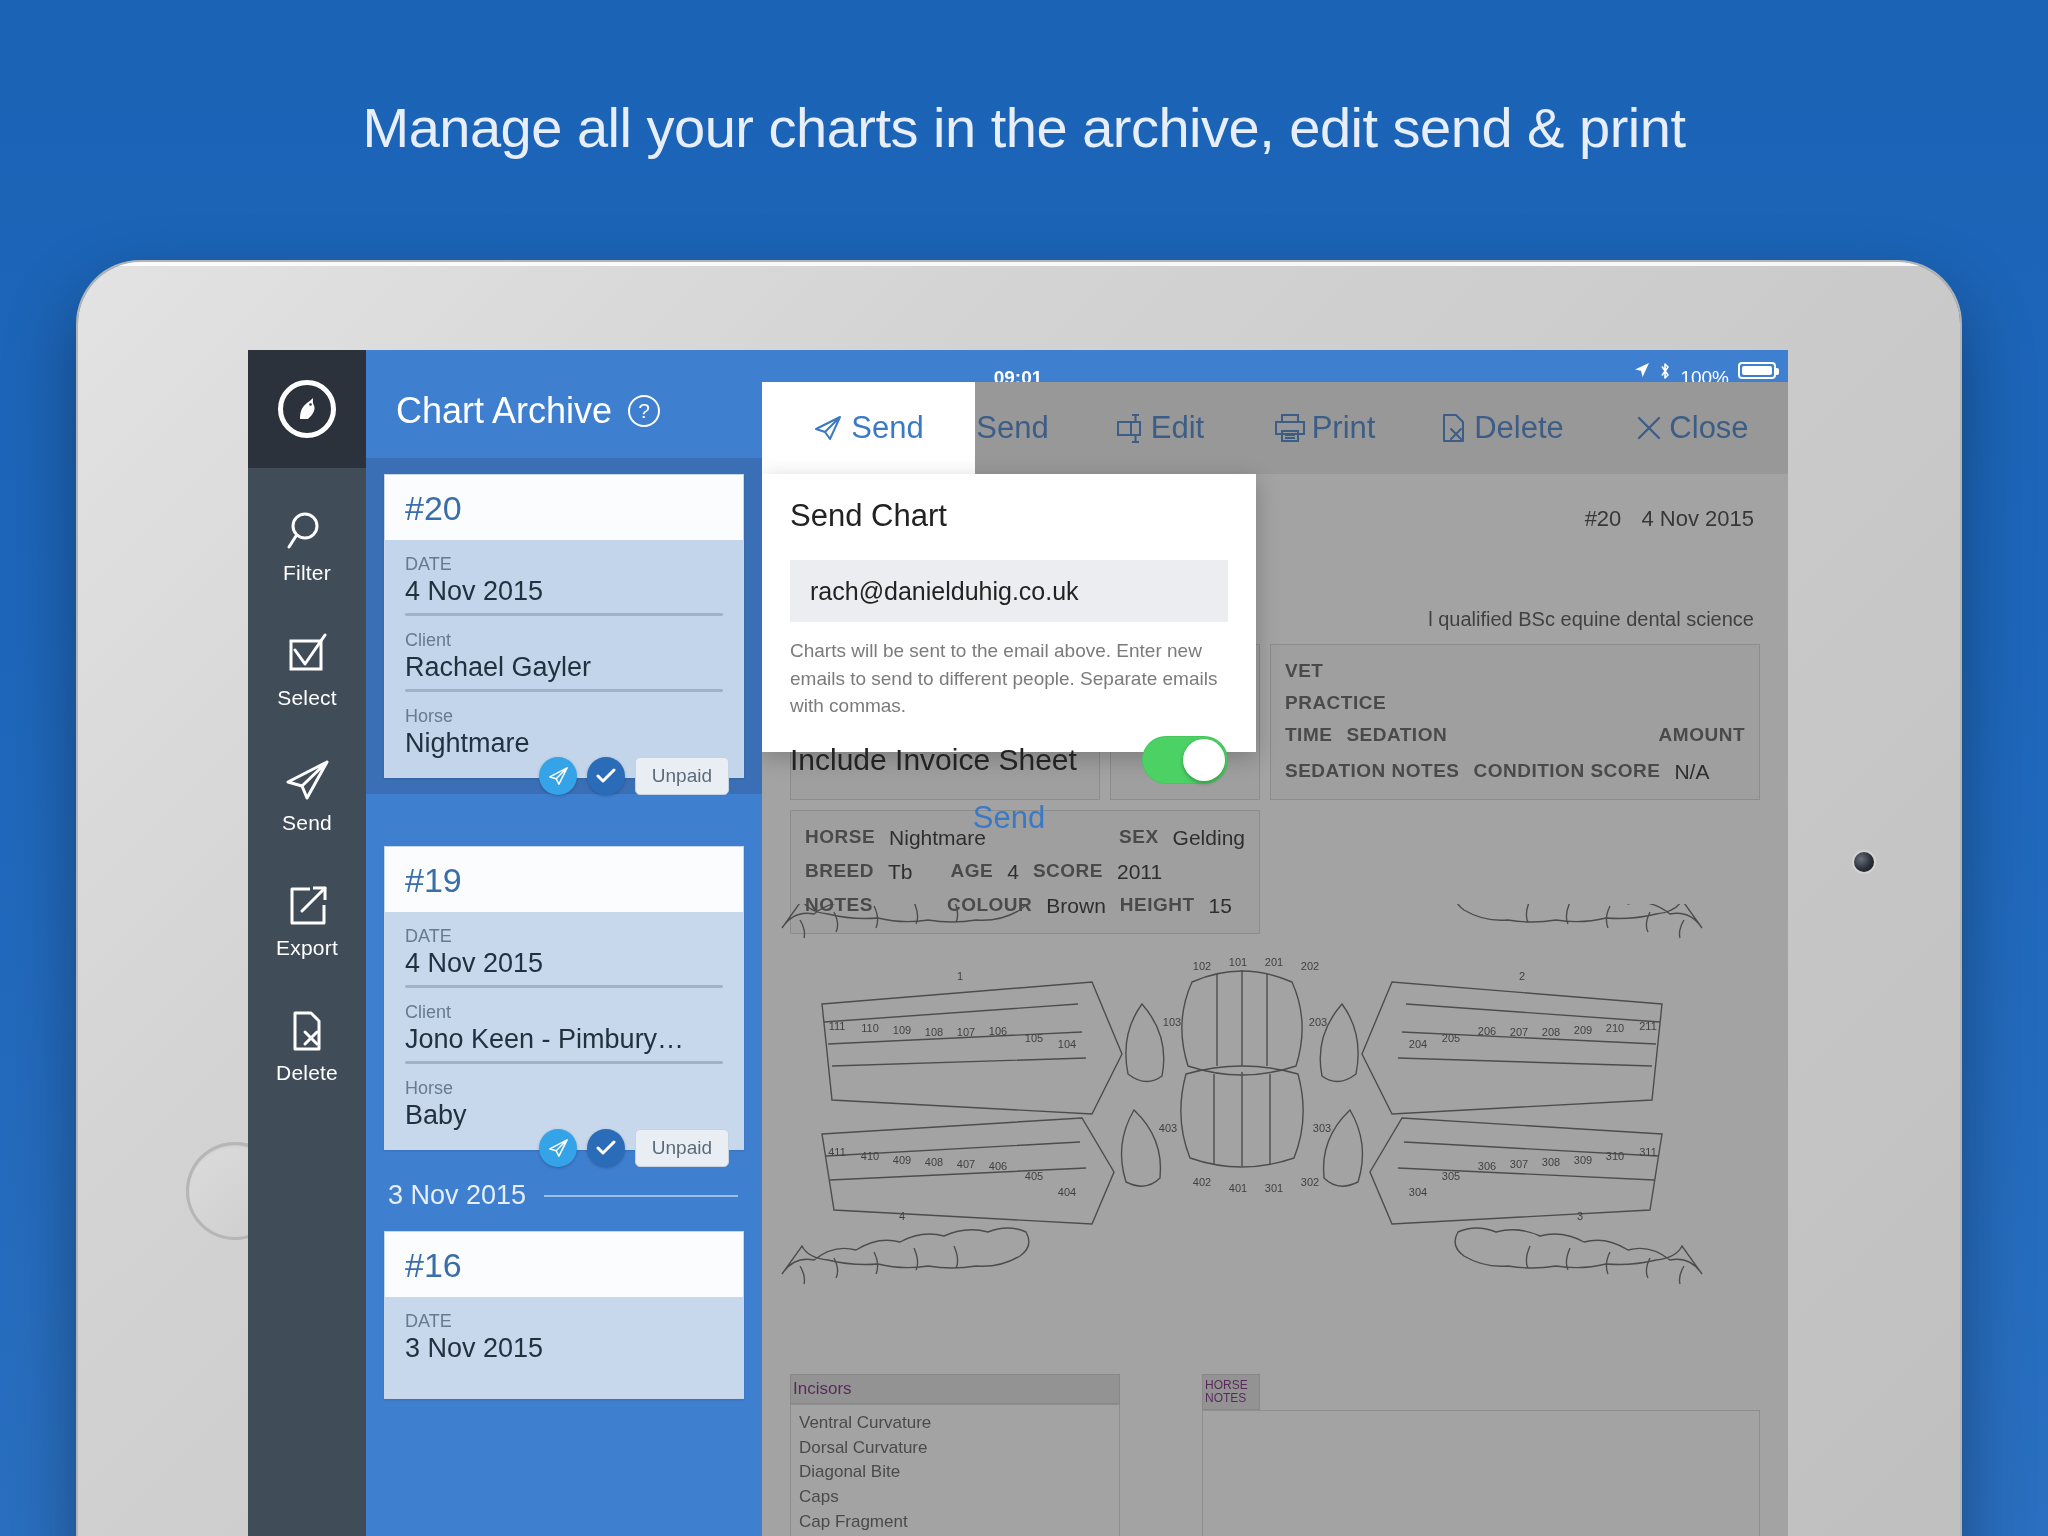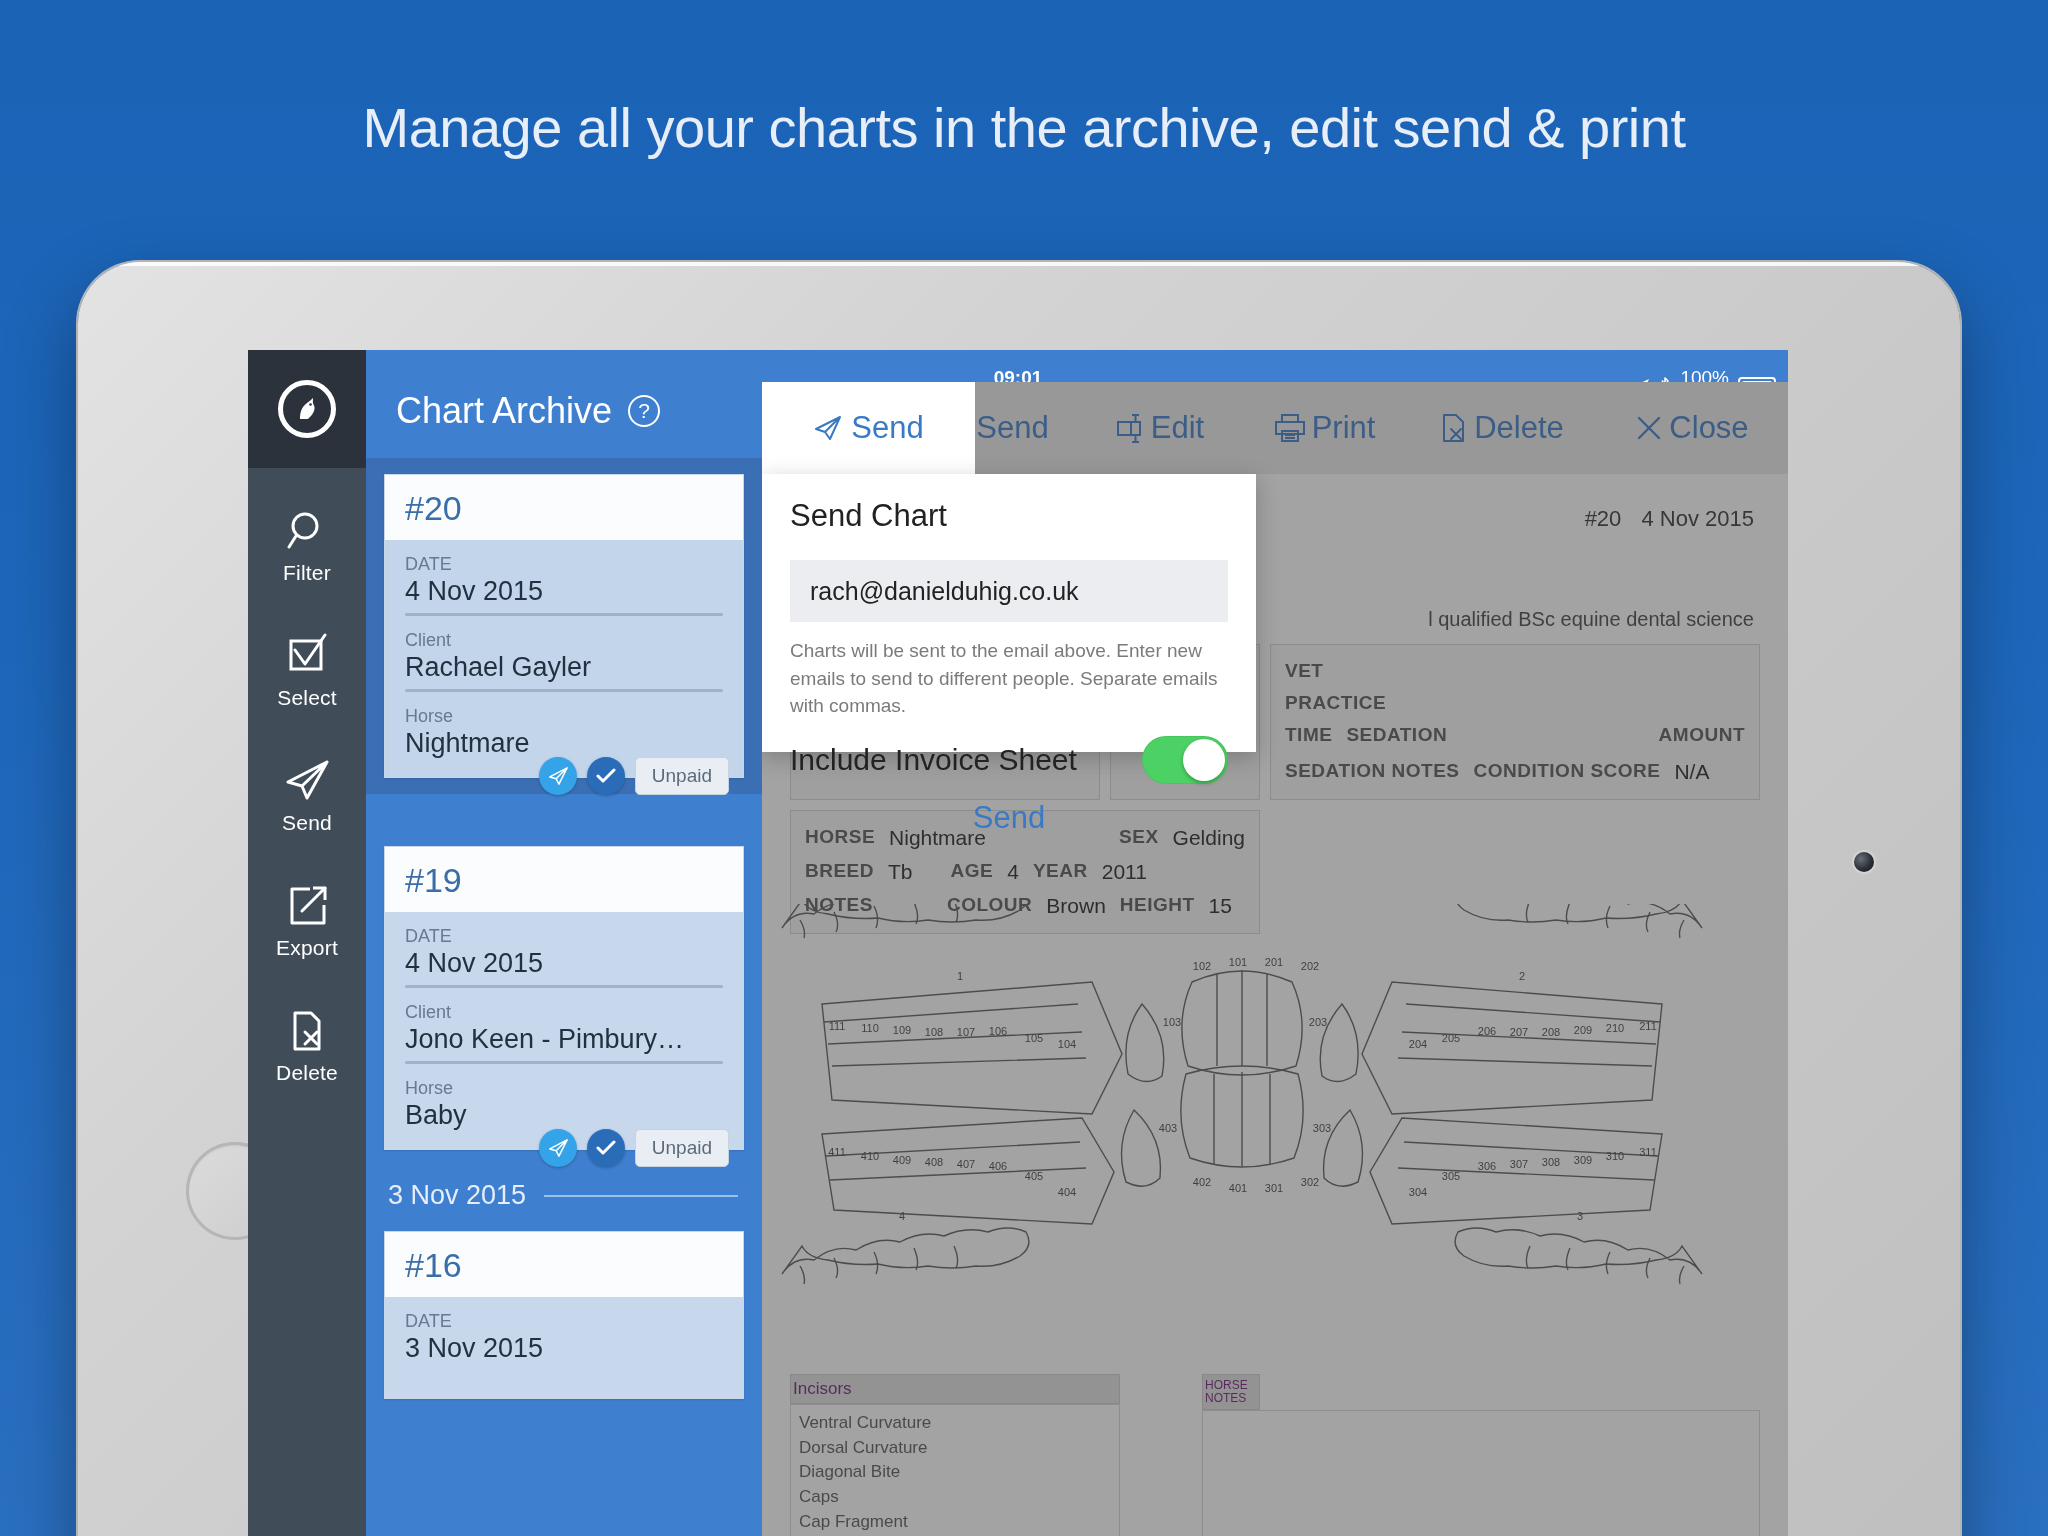--- a/index.html
+++ b/index.html
@@ -51,21 +51,21 @@
 
   
   .statusbar{
     position:absolute; left:0; top:0; width:100%; height:32px;
     color:#fff; font-size:19px; line-height:32px;
     background:#3f7fd0;
     margin-top:12px;
   }
   .sb-left{ position:absolute; left:14px; top:0; display:flex; align-items:center; gap:10px; }
   .sb-center{ position:absolute; left:0; width:100%; text-align:center; font-weight:600; }
-  .sb-right{ position:absolute; right:12px; top:0; display:flex; align-items:flex-end; gap:9px; }
+  .sb-right{ position:absolute; right:12px; top:0; display:flex; align-items:flex-start; gap:9px; }
   .battery{
     width:38px; height:17px; border:2px solid #fff; border-radius:4px;
     position:relative; display:inline-block; vertical-align:middle;
   }
   .battery:after{
     content:""; position:absolute; right:-5px; top:4px; width:3px; height:7px;
     background:#fff; border-radius:0 2px 2px 0;
   }
   .battery i{ position:absolute; left:2px; top:2px; bottom:2px; right:2px; background:#fff; border-radius:2px; display:block; }
 
@@ -544,21 +544,21 @@
               <span class="lab">HORSE</span>
               <span class="val">Nightmare</span>
               <span class="lab" style="margin-left:auto">SEX</span>
               <span class="val">Gelding</span>
             </div>
             <div class="row">
               <span class="lab">BREED</span>
               <span class="val">Tb</span>
               <span class="lab" style="margin-left:24px">AGE</span>
               <span class="val">4</span>
-              <span class="lab">YEAR</span>
+              <span class="lab">SCORE</span>
               <span class="val">2011</span>
             </div>
             <div class="row">
               <span class="lab">NOTES</span>
               <span class="lab" style="margin-left:60px">COLOUR</span>
               <span class="val">Brown</span>
               <span class="lab">HEIGHT</span>
               <span class="val">15</span>
             </div>
           </div>

